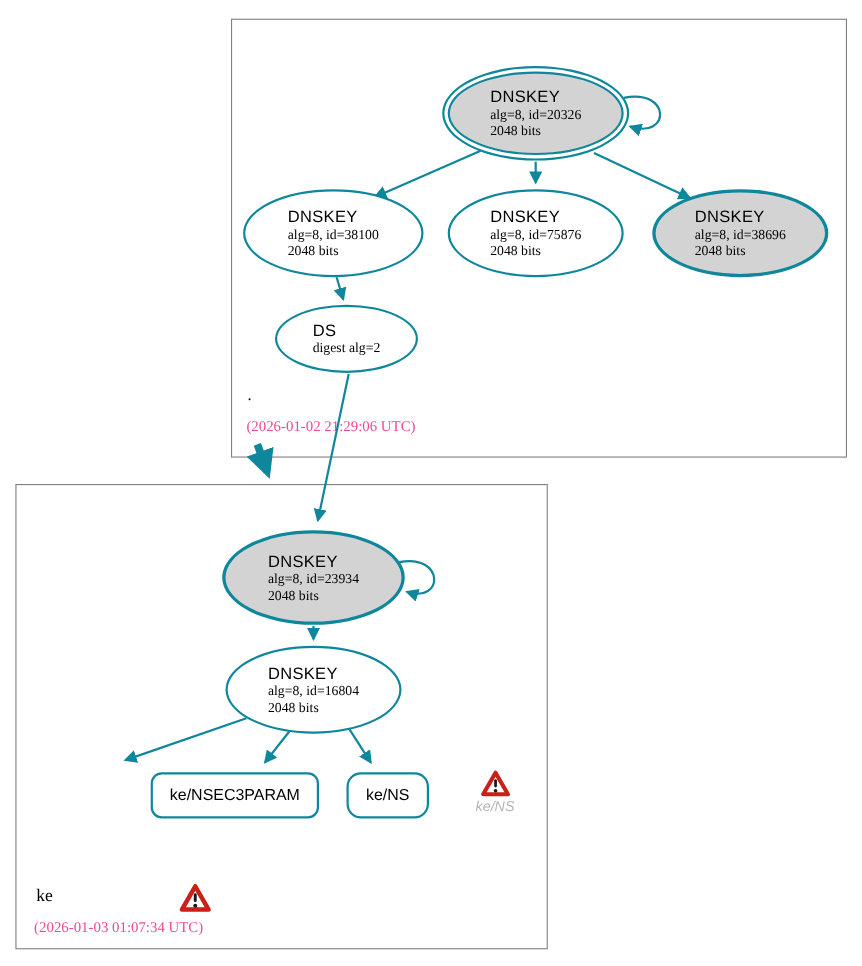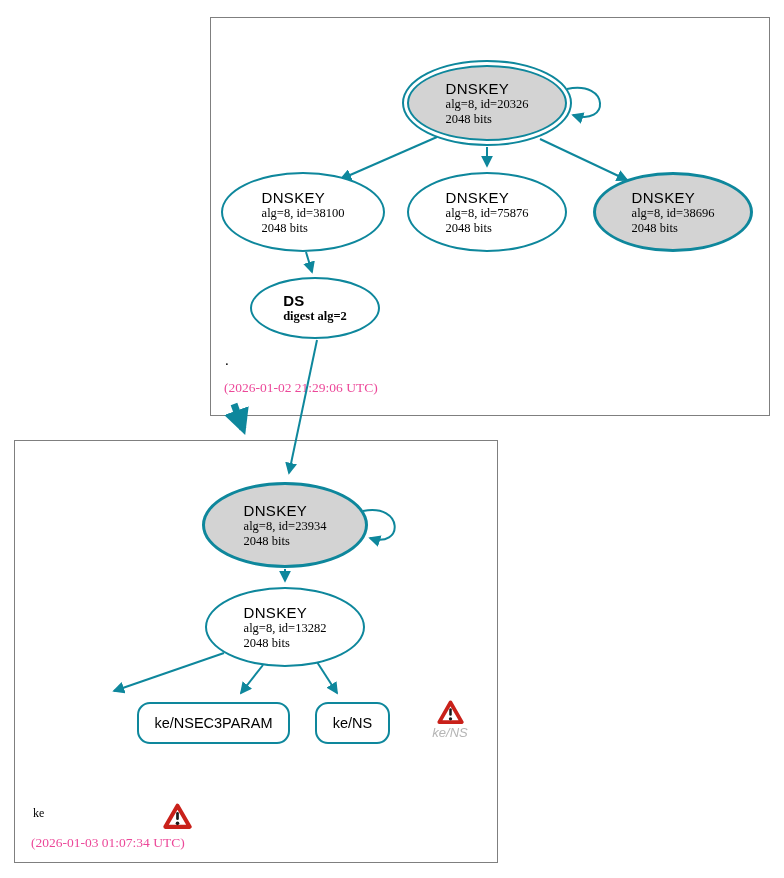--- a/index.html
+++ b/index.html
@@ -43,21 +43,21 @@
 <body>
 
 <div class="canvas">
 
   <div class="cluster" style="left:210px;top:17px;width:558px;height:397px;"></div>
   <div class="cluster" style="left:14px;top:440px;width:482px;height:421px;"></div>
 
   <div class="cluster-label" style="left:225px;top:352px;">.</div>
   <div class="cluster-ts" style="left:224px;top:380px;">(2026-01-02 21:29:06 UTC)</div>
 
-  <div class="cluster-label" style="left:33px;top:806px;font-size:12px;">ke</div>
+  <div class="cluster-label" style="left:33px;top:806px;font-size:16px;">ke</div>
   <span class="abs" style="left:163px;top:803px;z-index:4;">
     <svg class="warn-svg" width="29" height="27" viewBox="0 0 32 30">
       <path d="M16 3 L29.5 26.5 L2.5 26.5 Z" fill="#ffffff" stroke="var(--warn)" stroke-width="4.5" stroke-linejoin="round"></path>
       <rect x="14.5" y="10" width="3" height="9" rx="1.5" fill="#1a1a1a"></rect>
       <circle cx="16" cy="22.6" r="2" fill="#1a1a1a"></circle>
     </svg>
   </span>
   <div class="cluster-ts" style="left:31px;top:835px;">(2026-01-03 01:07:34 UTC)</div>
 
   <svg class="edges" width="784" height="878">
@@ -114,45 +114,45 @@
   </div>
 
   <div class="node ellipse gray thickb" style="left:593px;top:172px;width:160px;height:80px;">
     <div class="ntext">
       <div class="ntitle">DNSKEY</div>
       <div class="ndetail">alg=8, id=38696</div>
       <div class="ndetail">2048 bits</div>
     </div>
   </div>
 
-  <div class="node ellipse" style="left:250px;top:277px;width:130px;height:62px;font-weight:bold;">
+  <div class="node ellipse" style="left:250px;top:277px;width:130px;height:62px;">
     <div class="ntext">
       <div class="ntitle">DS</div>
       <div class="ndetail">digest alg=2</div>
     </div>
   </div>
 
   <div class="node ellipse gray thickb" style="left:202px;top:482px;width:166px;height:86px;">
     <div class="ntext">
       <div class="ntitle">DNSKEY</div>
       <div class="ndetail">alg=8, id=23934</div>
       <div class="ndetail">2048 bits</div>
     </div>
   </div>
 
   <div class="node ellipse" style="left:205px;top:587px;width:160px;height:80px;">
     <div class="ntext">
       <div class="ntitle">DNSKEY</div>
-      <div class="ndetail">alg=8, id=13282</div>
+      <div class="ndetail">alg=8, id=16804</div>
       <div class="ndetail">2048 bits</div>
     </div>
   </div>
 
 
-  <div class="node rrbox" style="left:137px;top:702px;width:153px;height:42px;">
+  <div class="node rrbox" style="left:137px;top:702px;width:153px;height:42px;border-radius:10px;">
     <span>ke/NSEC3PARAM</span>
   </div>
 
   <div class="node rrbox" style="left:315px;top:702px;width:75px;height:42px;">
     <span>ke/NS</span>
   </div>
 
   <div class="float-warn" style="left:422px;top:700px;width:56px;">
     <span>
       <svg class="warn-svg" width="27" height="25" viewBox="0 0 32 30">

